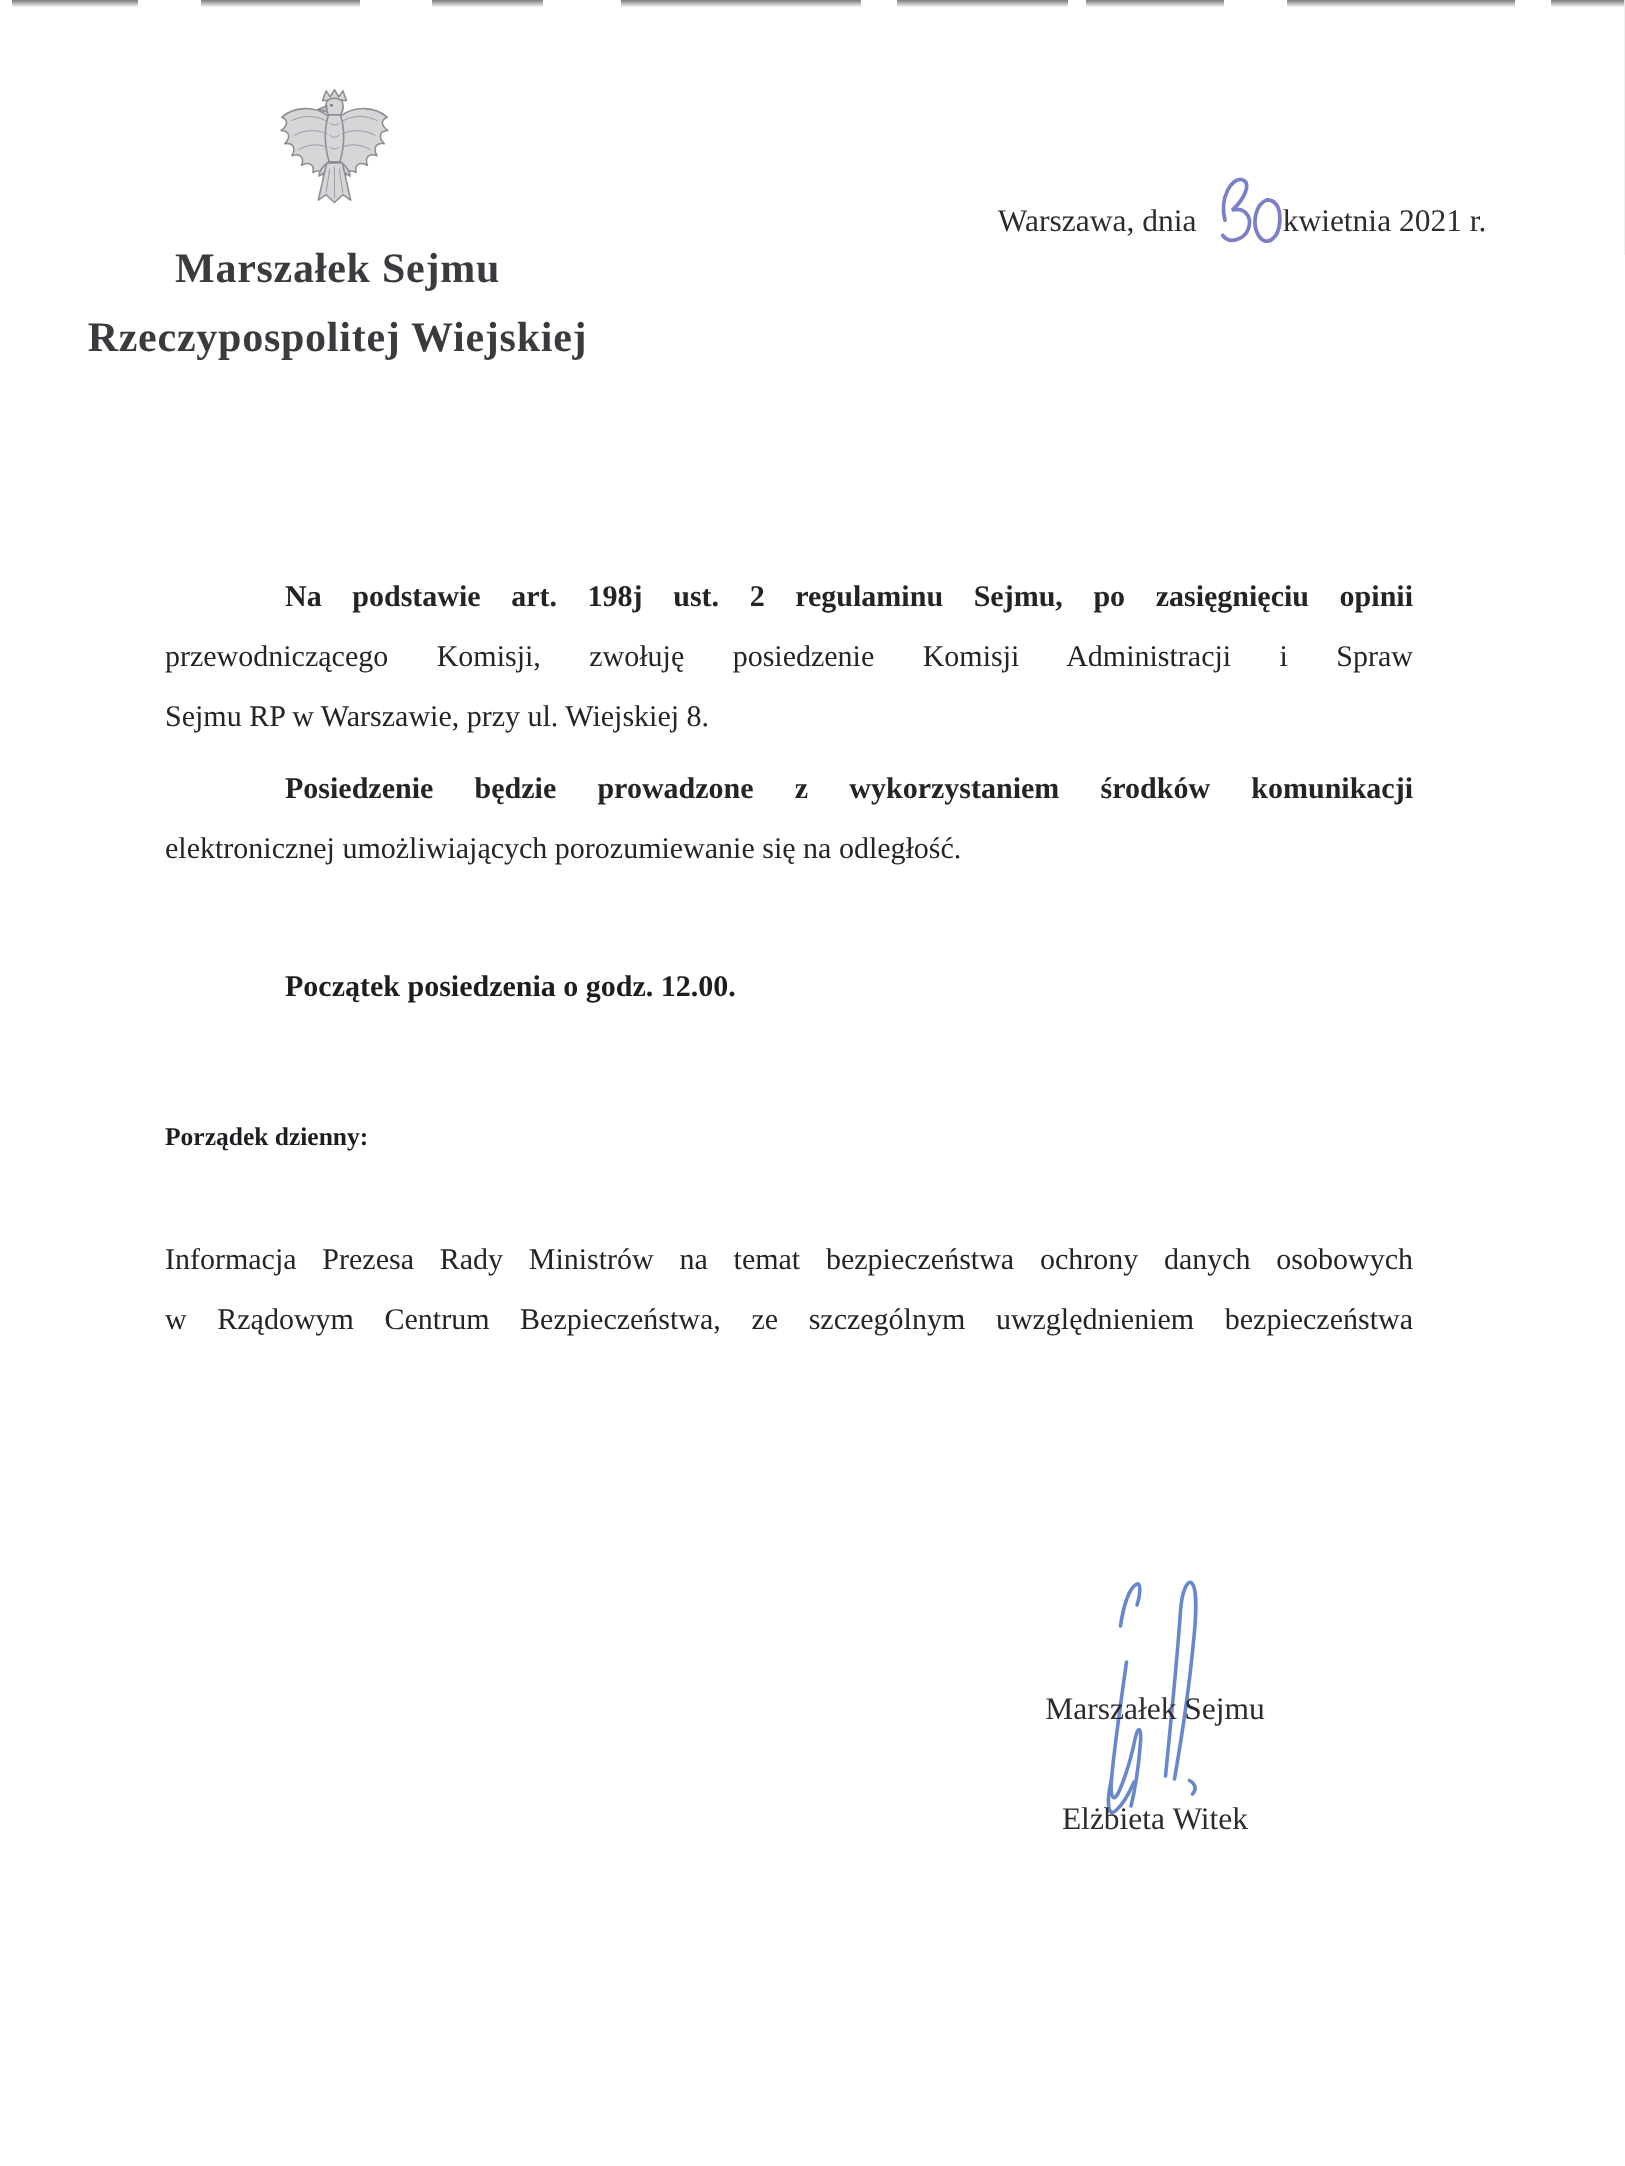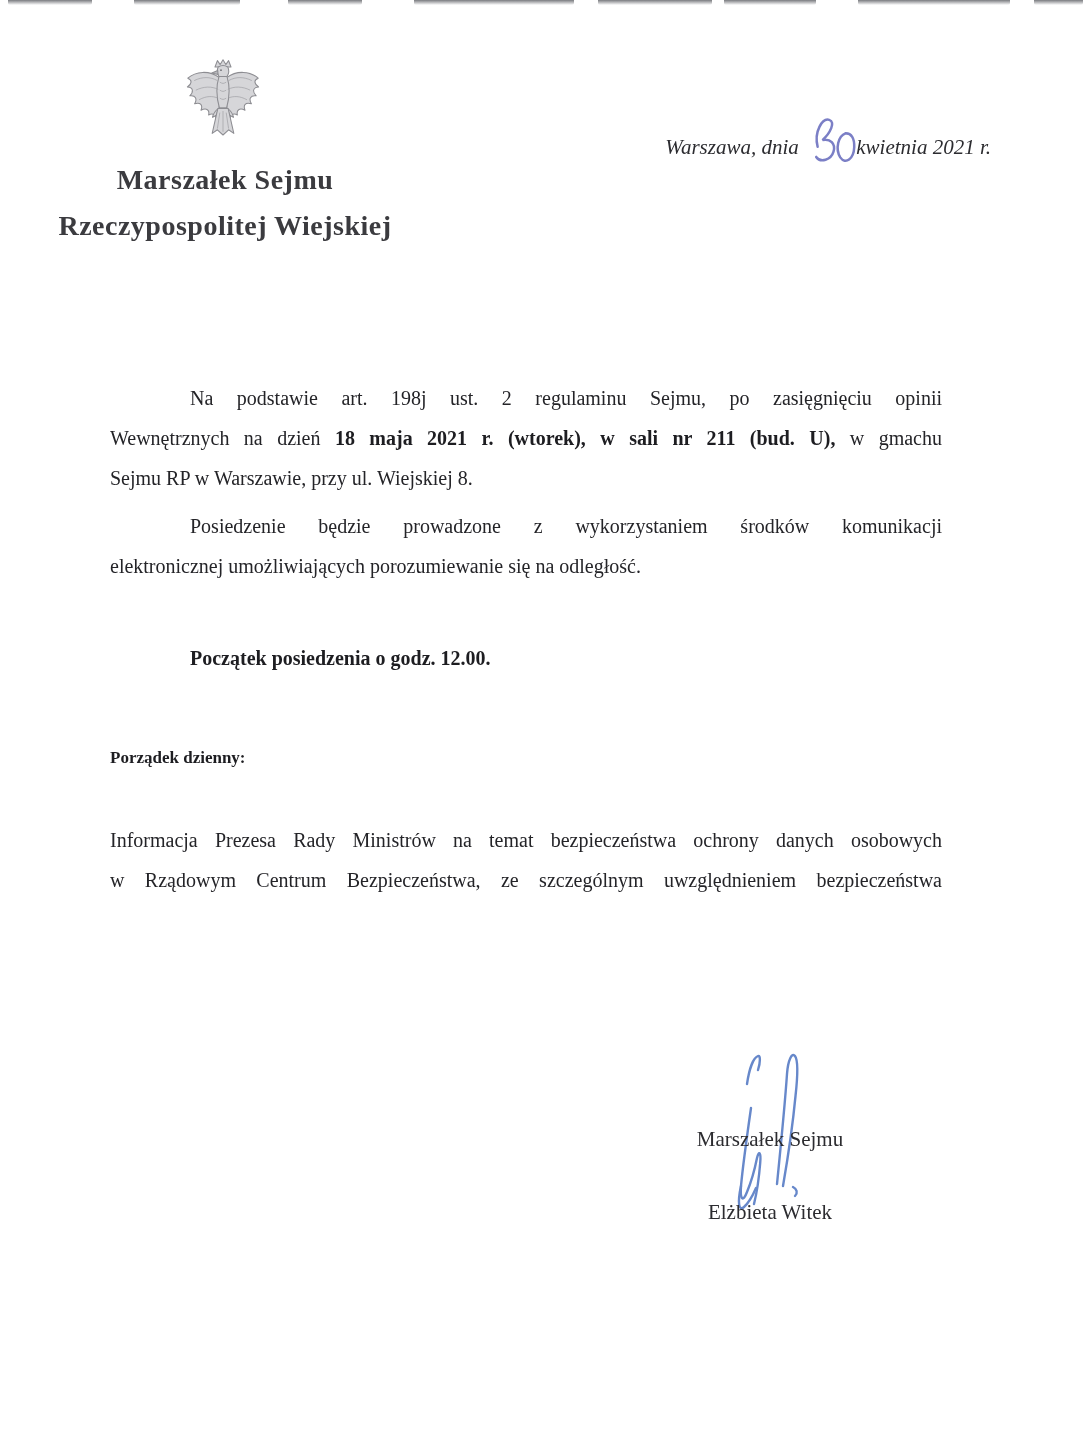--- a/index.html
+++ b/index.html
@@ -23,39 +23,39 @@
   
   .head-title {
     position:absolute; left:40px; width:370px; text-align:center;
     font-size:28px; font-weight:bold; color:#3b3b3f; letter-spacing:.5px;
   }
   .head-title.l1 { top:164px; }
   .head-title.l2 { top:210px; }
   
   .dateline {
     position:absolute; top:114px; right:92px;
-    font-size:21px; color:#2c2c30; white-space:nowrap;font-style:italic;
+    font-size:21px; color:#2c2c30; white-space:nowrap;
   }
   .hand30 {
     display:inline-block; width:52px; height:56px;
     vertical-align:-16px; margin:0 -9px 0 4px;
   }
   
   .bodytext {
     position:absolute; left:110px; top:378px; width:832px;
     font-size:20px; line-height:40px; color:#242428;
   }
   .para { margin:0; }
   .p-remote { margin-top:8px; }
   .p-time { margin-top:52px; font-weight:bold; padding-left:80px; color:#1e1e22; }
   .p-agenda-head { margin-top:60px; font-weight:bold; text-align:left; font-size:17px; color:#1e1e22; }
   .p-agenda { margin-top:42px; }
   .line { min-height:40px; }
   .line.just { text-align:justify; text-align-last:justify; }
-  .line.indent { padding-left:80px; }
+  .line.indent { padding-left:80px;font-weight:bold; }
   .b { font-weight:bold; color:#1d1d21; }
   
   .sig-role, .sig-name {
     position:absolute; left:640px; width:260px; text-align:center;
     font-size:21px; color:#2c2c30;
   }
   .sig-role { top:1127px; }
   .sig-name { top:1200px; }
   .sig-ink { position:absolute; left:713px; top:1044px; width:112px; height:198px; }
 </style>
@@ -116,21 +116,21 @@
           <path d="M39 20 C31.5 22.5 28 36 33.5 45 C39 53 47.5 46.5 48 34.5 C48.4 25 45 19.8 39 20"></path>
         </g>
       </svg>
     </span>
     <span>kwietnia 2021 r.</span>
   </div>
 
   <div class="bodytext" id="bodytext">
       <div class="para p-main">
         <div class="line just indent"><span>Na podstawie art. 198j ust. 2 regulaminu Sejmu, po zasięgnięciu opinii</span></div>
-        <div class="line just"><span>Wewnętrznych na dzień </span><span class="b">18 maja 2021 r. (wtorek), w sali nr 211 (bud. U),</span><span> w gmachu</span></div>
+        <div class="line just"><span>przewodniczącego Komisji, zwołuję posiedzenie Komisji Administracji i Spraw</span></div>
         <div class="line"><span>Sejmu RP w Warszawie, przy ul. Wiejskiej 8.</span></div>
       </div>
       <div class="para p-remote">
         <div class="line just indent"><span>Posiedzenie będzie prowadzone z wykorzystaniem środków komunikacji</span></div>
         <div class="line"><span>elektronicznej umożliwiających porozumiewanie się na odległość.</span></div>
       </div>
       <div class="para p-time">
         <div class="line"><span class="b">Początek posiedzenia o godz. 12.00.</span></div>
       </div>
       <div class="para p-agenda-head">

